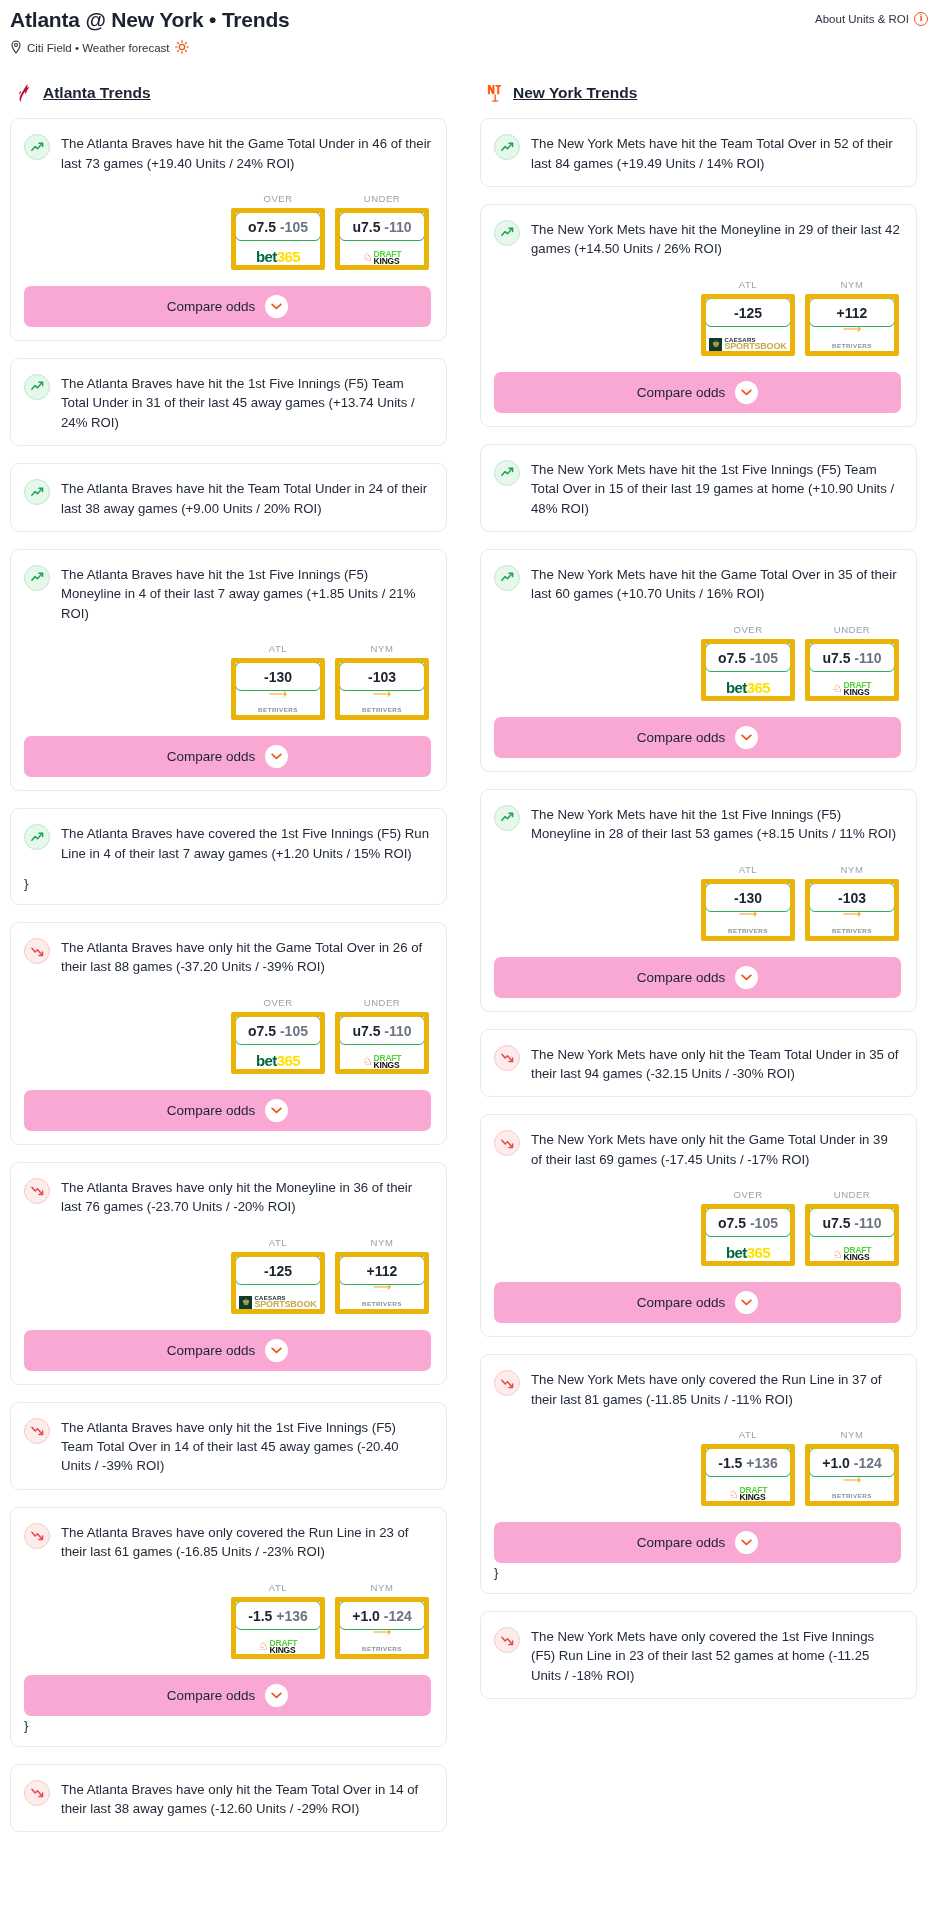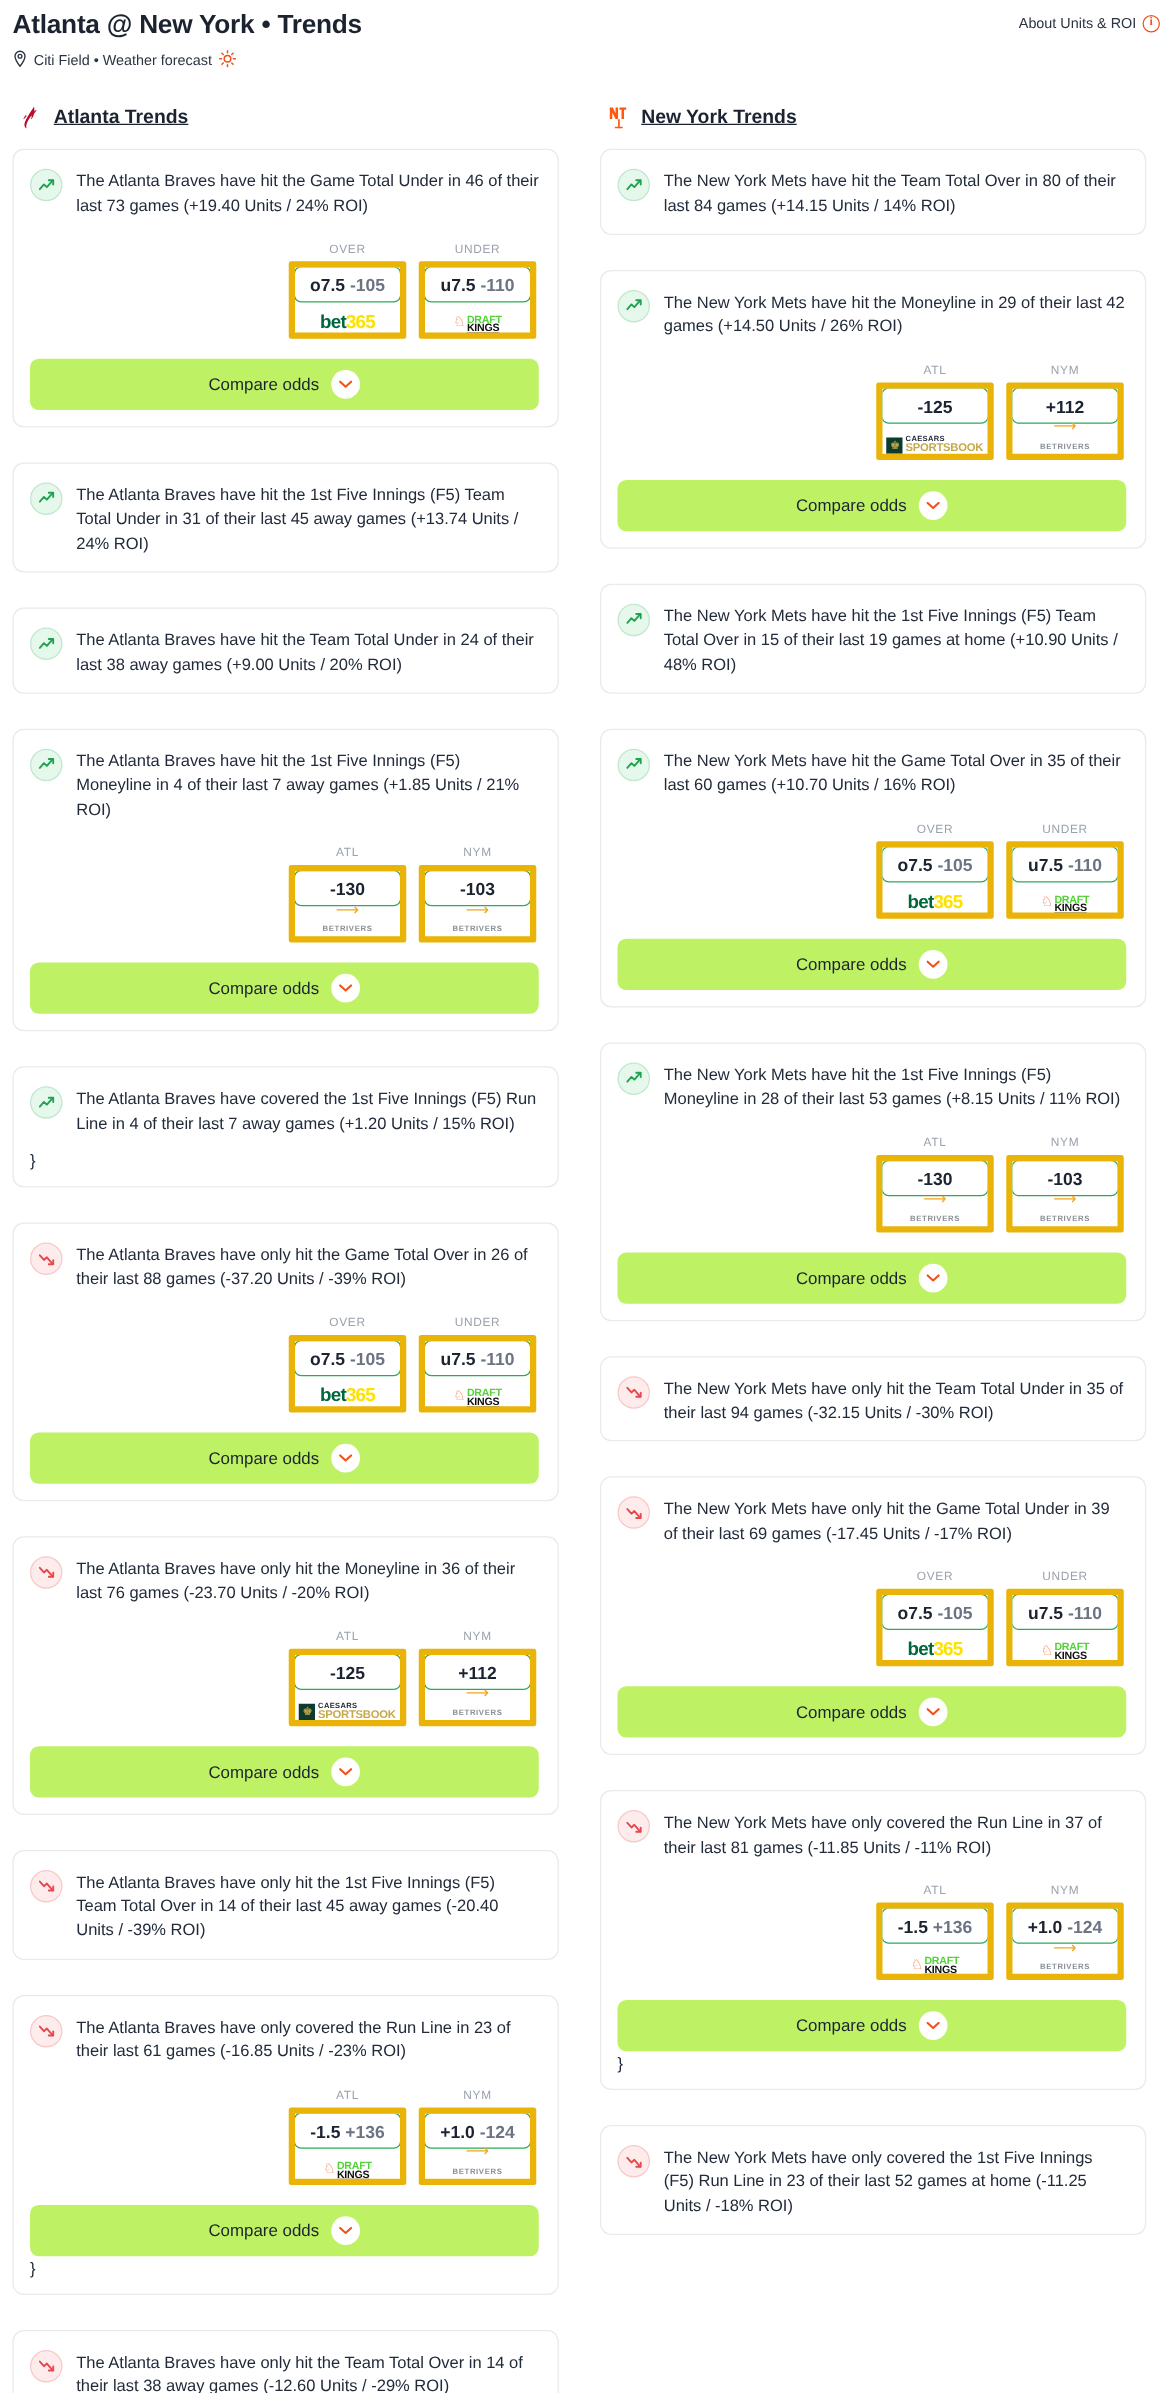--- a/index.html
+++ b/index.html
@@ -48,21 +48,21 @@
   .col-head {
     display: flex; align-items: center; gap: 7px;
     margin-bottom: 14px; padding-left: 4px; text-decoration: underline;
   }
   .col-head-title { font-size: 15.5px; font-weight: bold; color: #1c2330; }
   .team-logo { width: 22px; height: 22px; flex: 0 0 22px; }
 
   
   .card {
     border: 1px solid #e8eaee; border-radius: 9px;
-    background: #fff; margin-bottom: 28px;
+    background: #fff; margin-bottom: 17px;
     padding: 14px 15px 13px 13px;
   }
   .card-top { display: flex; gap: 11px; align-items: flex-start; }
   .trend-icon {
     width: 26px; height: 26px; flex: 0 0 26px; border-radius: 50%;
     display: flex; align-items: center; justify-content: center;
     margin-top: 1px;
   }
   .trend-icon.up { background: #e6f7ec; border: 1px solid #bfe8cd; }
   .trend-icon.down { background: #fdeceb; border: 1px solid #f6c9c6; }
@@ -115,21 +115,21 @@
     width: 13px; height: 13px; background: #0d3b2e;
     display:flex;align-items:center;justify-content:center;
     font-size: 9px; color:#c6a94b;
   }
   .bk-cz .txt { line-height: 0.85; text-align: left; }
   .bk-cz .c1 { font-size: 6px; font-weight: bold; color: #1c2330; letter-spacing: 0.3px; }
   .bk-cz .c2 { font-size: 9px; font-weight: bold; color: #c6a94b; letter-spacing: -0.2px; }
 
   
   .compare {
-    margin-top: 16px; background: #bef264; border-radius: 7px;
+    margin-top: 16px; background: #f9a8d4; border-radius: 7px;
     height: 41px; display: flex; align-items: center; justify-content: center;
     gap: 10px; cursor: pointer;
   }
   .compare-label { font-size: 13.5px; color: #1c2330; }
   .chev {
     width: 23px; height: 23px; border-radius: 50%; background: #fff;
     display: flex; align-items: center; justify-content: center;
   }
 </style>
 </head>
@@ -469,21 +469,21 @@
           <span class="col-head-title">New York Trends</span>
         </div>
         <div class="card">
           <div class="card-top">
             <span class="trend-icon up">
               <svg width="15" height="15" viewBox="0 0 16 16">
                 <polyline points="2,11 5.5,7 8,9.3 13,3.6" fill="none" stroke="#1ea34e" stroke-width="1.6" stroke-linecap="round" stroke-linejoin="round"></polyline>
                 <polyline points="9.6,3.4 13.4,3.4 13.4,7" fill="none" stroke="#1ea34e" stroke-width="1.6" stroke-linecap="round" stroke-linejoin="round"></polyline>
               </svg>
             </span>
-            <div class="trend-text">The New York Mets have hit the Team Total Over in 80 of their last 84 games (+14.15 Units / 14% ROI)</div>
+            <div class="trend-text">The New York Mets have hit the Team Total Over in 52 of their last 84 games (+19.49 Units / 14% ROI)</div>
           </div>
         </div>
         <div class="card">
           <div class="card-top">
             <span class="trend-icon up">
               <svg width="15" height="15" viewBox="0 0 16 16">
                 <polyline points="2,11 5.5,7 8,9.3 13,3.6" fill="none" stroke="#1ea34e" stroke-width="1.6" stroke-linecap="round" stroke-linejoin="round"></polyline>
                 <polyline points="9.6,3.4 13.4,3.4 13.4,7" fill="none" stroke="#1ea34e" stroke-width="1.6" stroke-linecap="round" stroke-linejoin="round"></polyline>
               </svg>
             </span>

